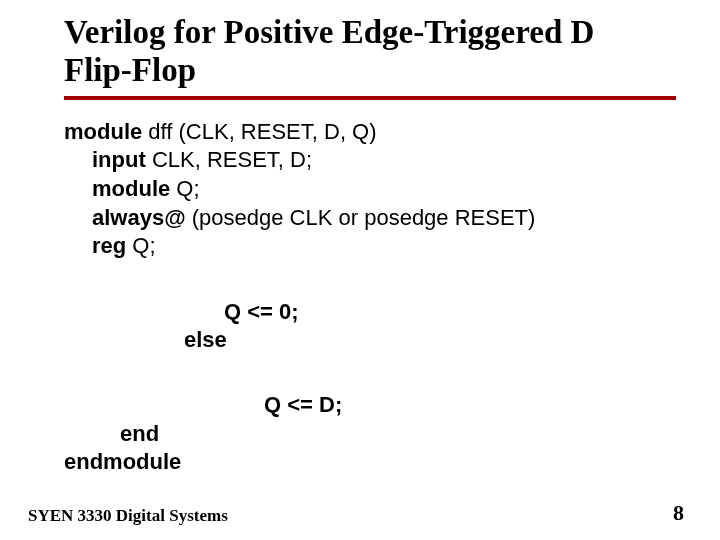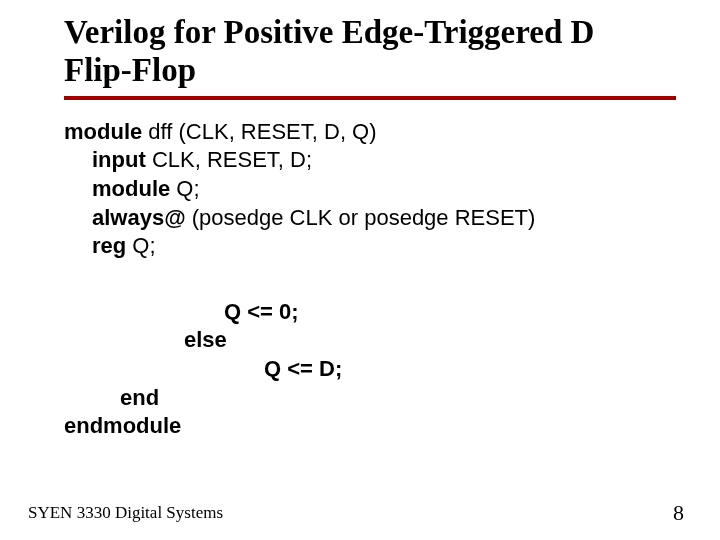--- a/index.html
+++ b/index.html
@@ -36,31 +36,32 @@
     font-size: 22px;
     line-height: 1.3;
     font-weight: normal;
     white-space: nowrap;
   }
   .kw { font-weight: bold; }
   .i1 { padding-left: 28px; }
   .i2 { padding-left: 56px; }
   .i3 { padding-left: 120px; }
   .i4 { padding-left: 160px; margin-top: 37px; }
-  .i5 { padding-left: 200px; }
+  .i5 { padding-left: 200px; margin-top: 36px; }
   .footer {
     position: absolute;
     left: 0;
     right: 0;
     bottom: 14px;
     padding: 0 36px 0 28px;
     display: flex;
     justify-content: space-between;
-    align-items: center;
+    align-items: flex-end;
     font-family: "Times New Roman", Times, serif;
+    font-weight: bold;
   }
   .footer-left {
     font-size: 17px;
   }
   .footer-right {
     font-size: 22px;
   }
 </style>
 </head>
 <body>

